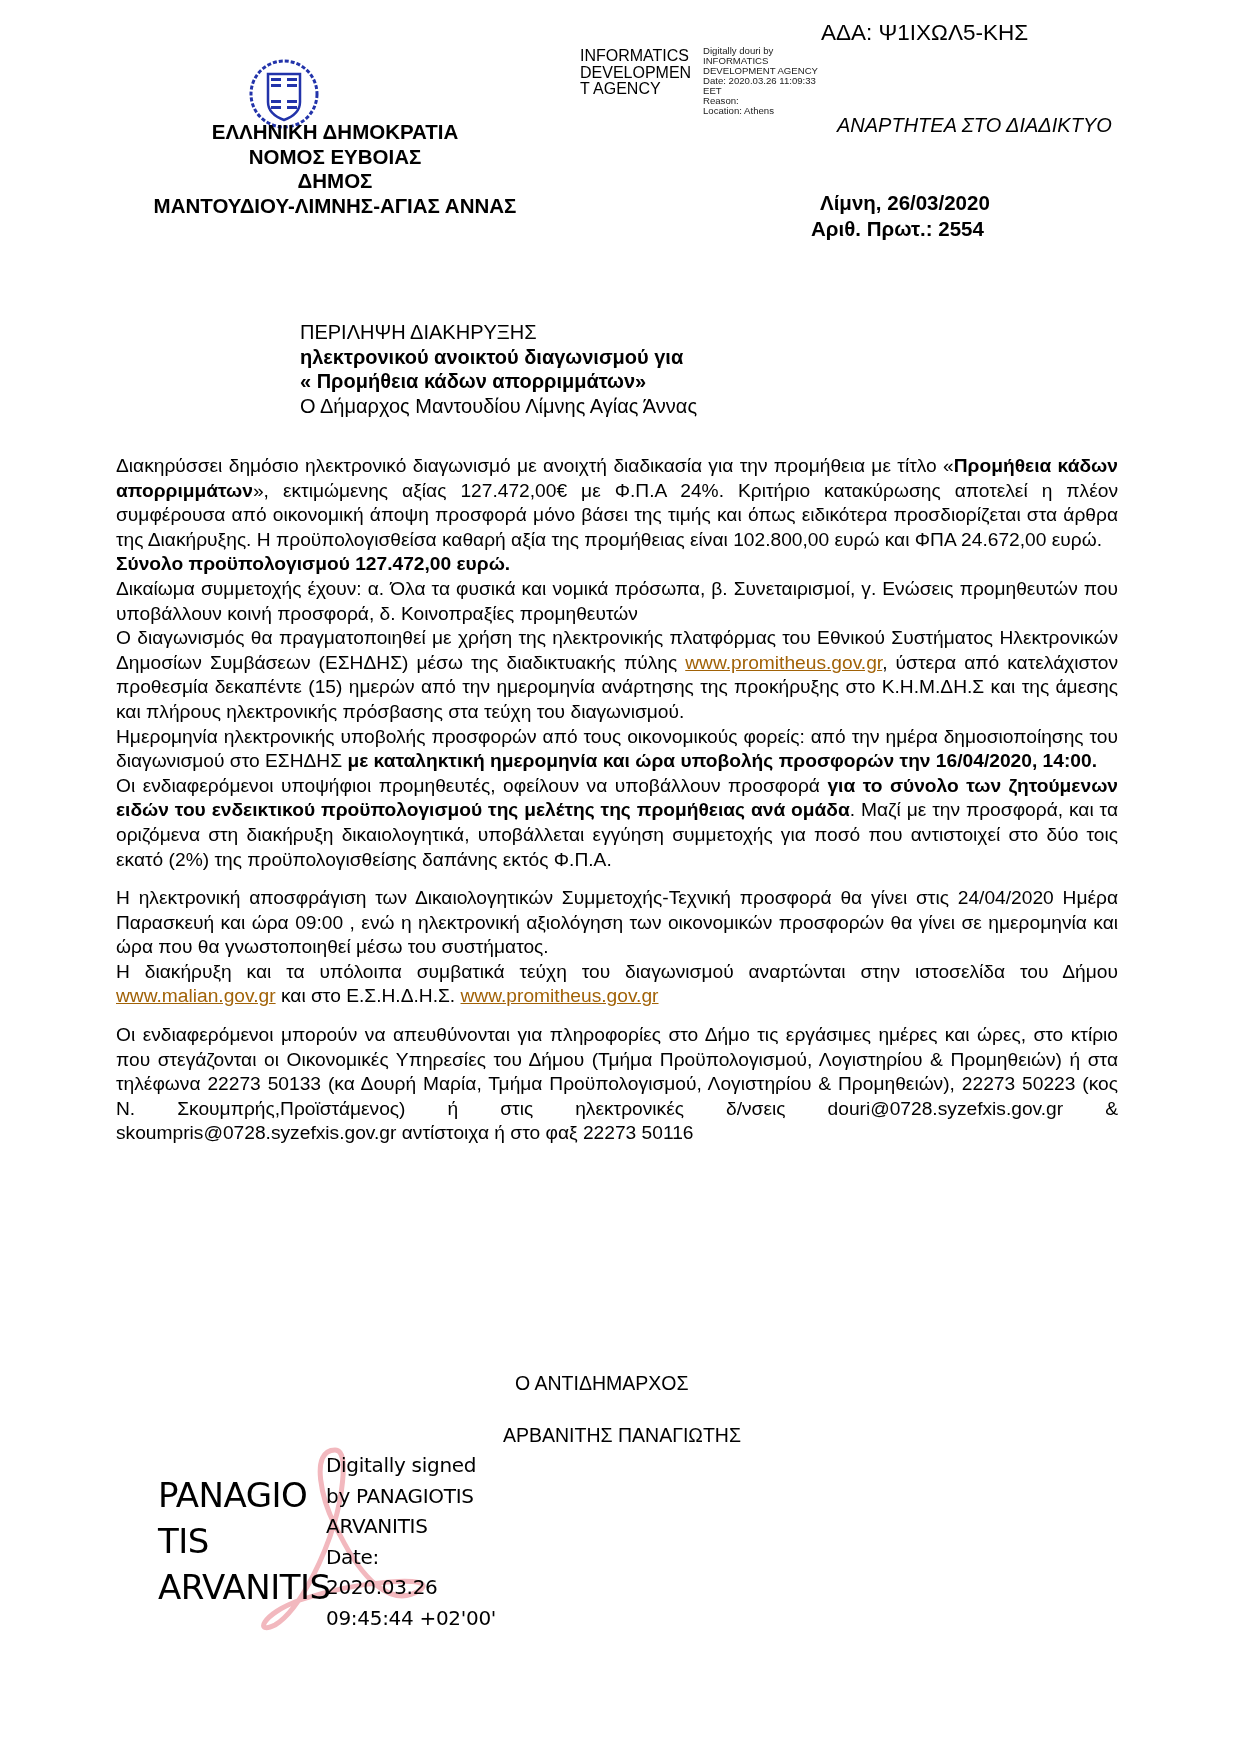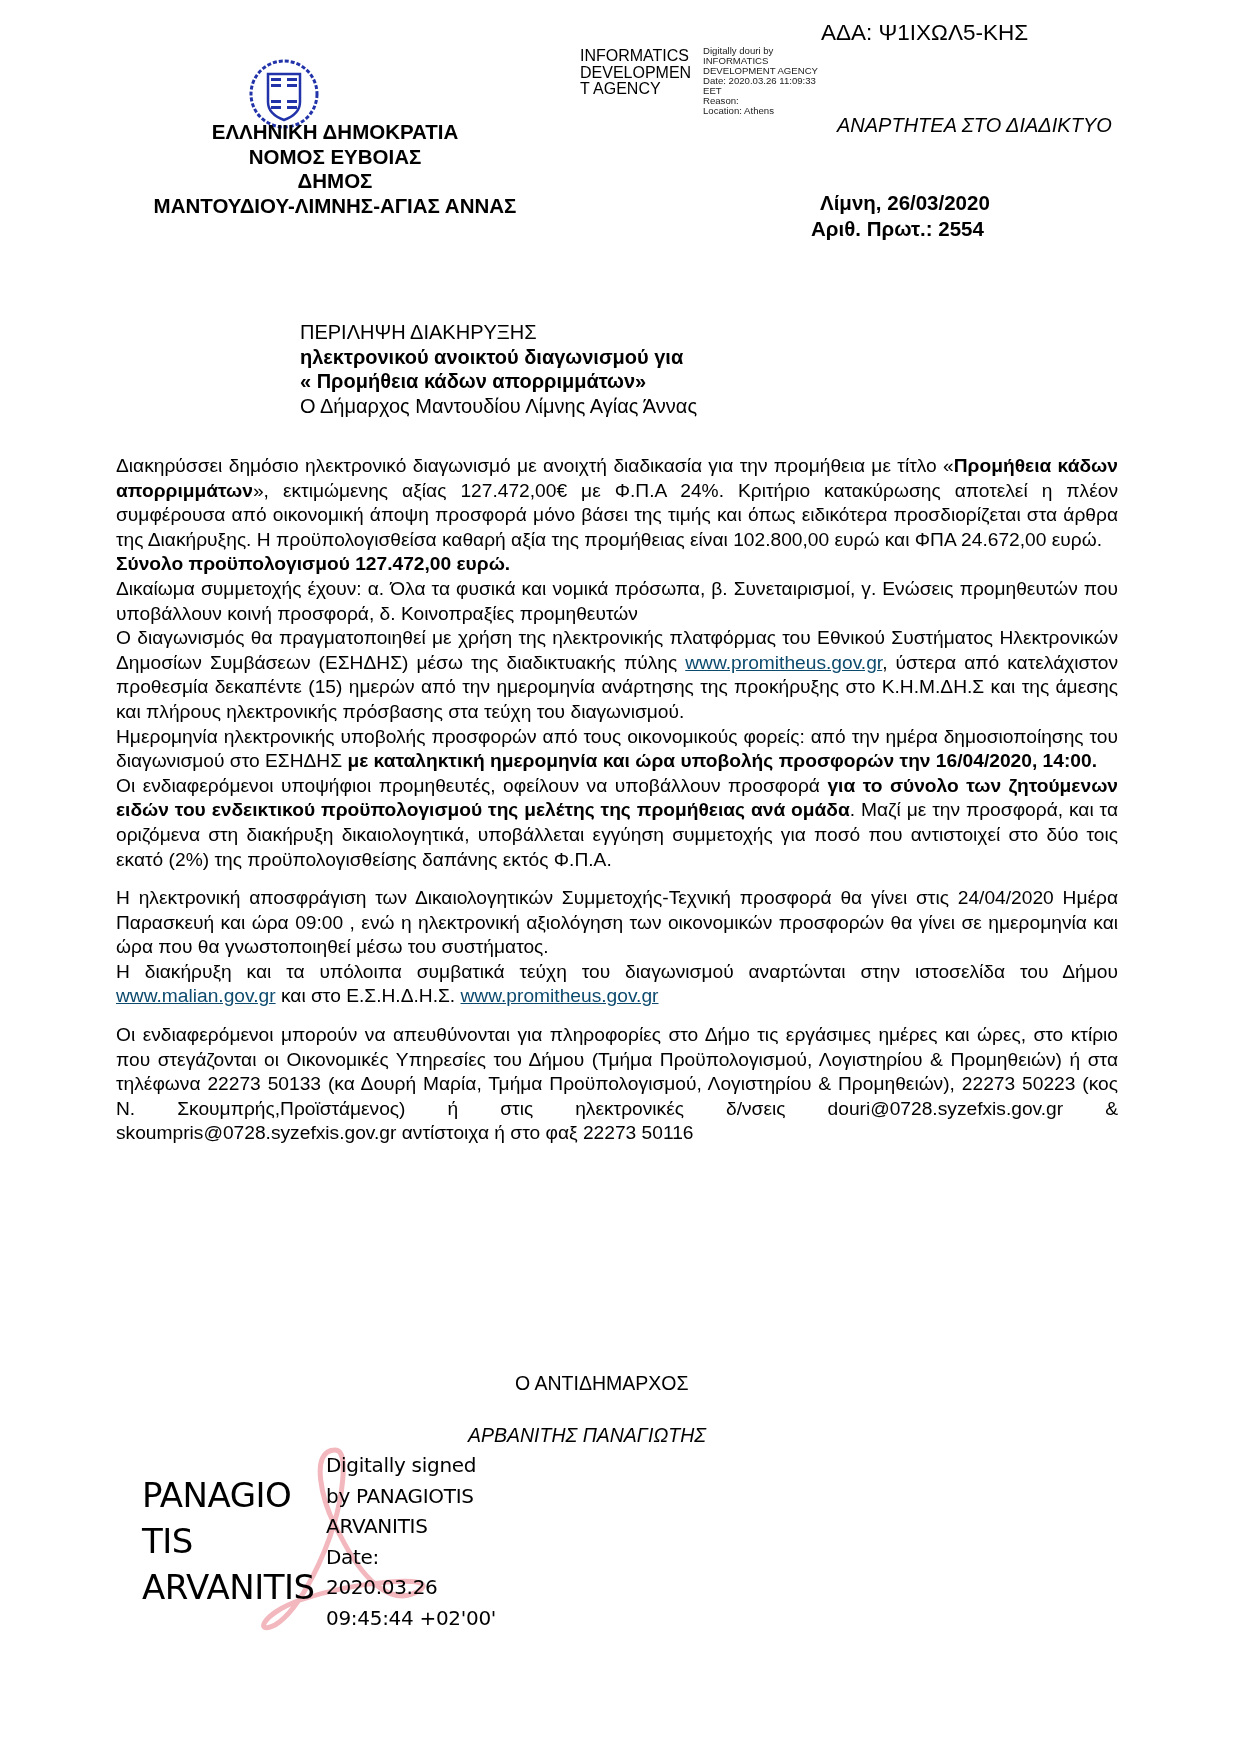--- a/index.html
+++ b/index.html
@@ -13,24 +13,24 @@
   .ada { left:821px; top:20px; font-size:22.5px; white-space:nowrap; }
   .posting { left:837px; top:114px; font-size:20px; font-style:italic; white-space:nowrap; }
   .place-date { left:820px; top:191px; font-size:20.5px; font-weight:bold; white-space:nowrap; }
   .protocol { left:811px; top:217px; font-size:20.5px; font-weight:bold; white-space:nowrap; }
   .title-block { left:300px; top:320px; width:600px; text-align:left; font-size:20px; line-height:24.5px; }
   .title-block .b { font-weight:bold; }
   .body { left:116px; top:454px; width:1002px; font-size:19.2px; line-height:24.6px; text-align:justify; font-family:"Liberation Sans Narrow","Liberation Sans", sans-serif; }
   .body p { margin:0; }
   .body .gap { height:14px; }
   .body b { font-weight:bold; }
-  .body a { color:#0c4a6e; text-decoration:underline; }
+  .body a { color:#a16207; text-decoration:underline; }
   .role { left:515px; top:1372px; font-size:19.5px; white-space:nowrap; }
-  .signer-name { left:468px; top:1424px; font-size:19.5px; white-space:nowrap;font-style:italic; }
-  .sig-name { left:142px; top:1472px; font-size:34px; line-height:46px; font-family:"DejaVu Sans", sans-serif; font-weight:normal; letter-spacing:-0.5px; }
+  .signer-name { left:503px; top:1424px; font-size:19.5px; white-space:nowrap; }
+  .sig-name { left:158px; top:1472px; font-size:34px; line-height:46px; font-family:"DejaVu Sans", sans-serif; font-weight:normal; letter-spacing:-0.5px; }
   .sig-details { left:326px; top:1450px; font-size:20px; line-height:30.5px; font-family:"DejaVu Sans", sans-serif; letter-spacing:-0.3px; }
   .acro { left:240px; top:1440px; width:200px; height:200px; }
 </style>
 </head>
 <body>
 
 <div class="abs emblem">
   <svg width="72" height="72" viewBox="0 0 72 72">
     <circle cx="36" cy="36" r="33" fill="none" stroke="#2233aa" stroke-width="3" stroke-dasharray="4 2"></circle>
     <path d="M20 16 H52 V44 Q52 56 36 62 Q20 56 20 44 Z" fill="#fff" stroke="#2233aa" stroke-width="2.5"></path>

